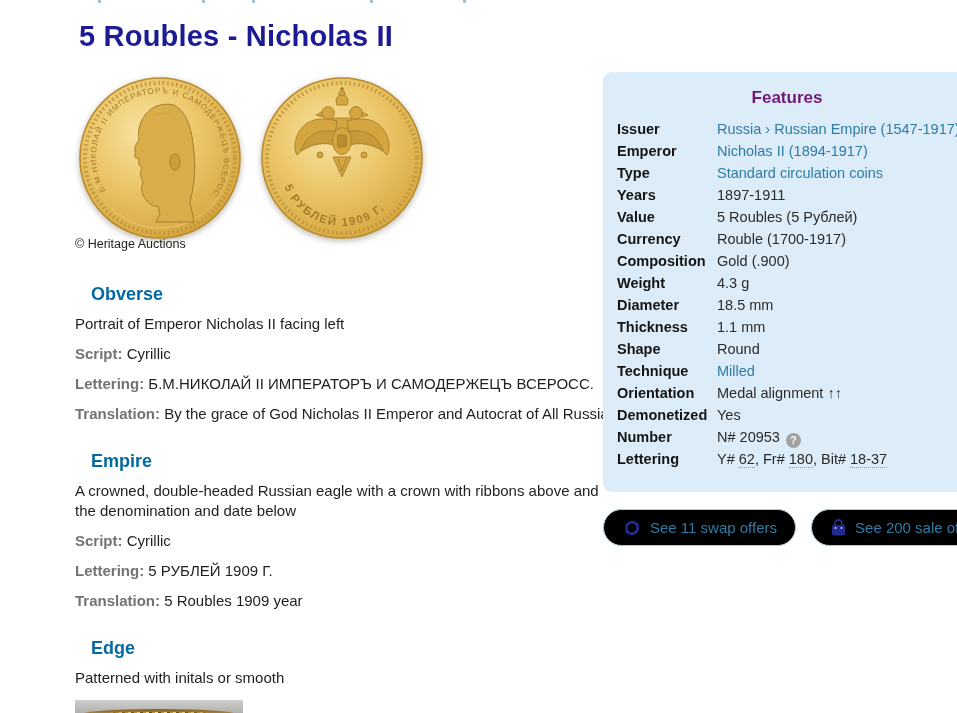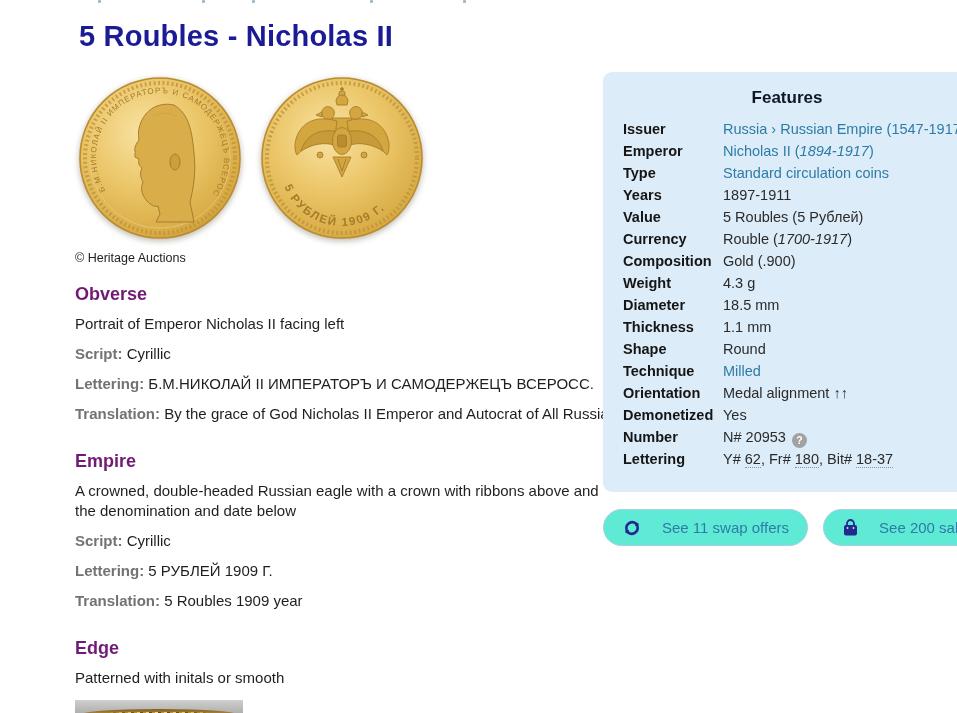--- a/index.html
+++ b/index.html
@@ -12,54 +12,54 @@
   .crumb-strip i{position:absolute;top:0;height:3px;width:3px;background:#4b7da0;opacity:.55;border-radius:1px;}
   
   .page-title{
     position:absolute;left:75px;top:16px;margin:4px;
     font-size:29px;font-weight:bold;color:#1b1b96;letter-spacing:.2px;
   }
   
   .coins{position:absolute;left:77px;top:73px;display:flex;gap:16px;}
   .coin{margin:0;width:166px;height:170px;}
   .coin svg{filter:drop-shadow(0 2px 3px rgba(60,50,20,.35));}
-  .credit{position:absolute;left:75px;top:251px;font-size:12.5px;color:#222;}
+  .credit{position:absolute;left:75px;top:237px;font-size:12.5px;color:#222;}
   
   .sections{position:absolute;left:75px;top:284px;width:535px;}
-  .sections h2{font-size:18px;color:#701a75;margin:0 0 9px 0;font-weight:bold;}
+  .sections h2{font-size:18px;color:#0369a1;margin:0 0 9px 16px;font-weight:bold;}
   .sections h2.spaced{margin-top:27px;}
   .sections p{margin:0 0 10px 0;font-size:15px;line-height:20px;color:#1f1f1f;}
   .sections p b{color:#737373;}
   
   .edge-photo{position:relative;margin-top:12px;width:168px;height:40px;overflow:hidden;
     background:linear-gradient(#cfcfcd,#a3a3a1 45%,#707070 80%,#585856);}
   .edge-photo .strip{position:absolute;left:3px;right:3px;top:9px;height:15px;
     border-radius:50% / 42%;background:linear-gradient(#7e5a20,#c99a46 45%,#8f6a2a);}
   .edge-photo .pattern{position:absolute;left:8px;right:8px;top:12px;height:8px;border-radius:50%/50%;
     background:repeating-linear-gradient(90deg,rgba(255,228,150,.9) 0 3px,rgba(84,56,10,.75) 3px 6px,rgba(206,158,66,.7) 6px 9px);}
   
   .panel{
     position:absolute;left:603px;top:72px;width:368px;height:420px;box-sizing:border-box;
     background:#dcecf8;border-radius:9px;padding:13px 14px 14px 14px;
   }
-  .panel h2{margin:3px 0 10px 0;text-align:center;font-size:17px;color:#0f172a;font-weight:bold;}
-  .ftable{display:grid;grid-template-columns:100px 1fr;font-size:14.5px;line-height:22px;margin-left:6px;}
+  .panel h2{margin:3px 0 10px 0;text-align:center;font-size:17px;color:#701a75;font-weight:bold;}
+  .ftable{display:grid;grid-template-columns:100px 1fr;font-size:14.5px;line-height:22px;}
   .flabel{font-weight:bold;color:#151515;}
   .fvalue{color:#2b2b2b;white-space:nowrap;}
   a.link{color:#2e7ca6;text-decoration:none;cursor:pointer;}
   .sep{white-space:pre;color:#2e7ca6;}
-  .ital{font-style:italic;}
+  .ital{}
   .help{display:inline-block;width:15px;height:15px;border-radius:50%;background:#a2a2a2;color:#fff;
     font-size:10.5px;font-weight:bold;text-align:center;line-height:15px;vertical-align:-2px;margin-left:6px;cursor:help;}
   .refnum{border-bottom:1px dotted #7d98a8;}
   
   .offers{position:absolute;left:603px;top:509px;display:flex;gap:15px;}
   .offer-btn{
-    height:37px;border-radius:19px;border:1px solid #a9cfe5;background:#5eead4;
-    color:#2e7ca6;font-size:15px;font-family:inherit;display:flex;align-items:center;gap:20px;
+    height:37px;border-radius:19px;border:1px solid #a9cfe5;background:#000000;
+    color:#2e7ca6;font-size:15px;font-family:inherit;display:flex;align-items:center;gap:8px;
     padding:0 18px;cursor:pointer;white-space:nowrap;
   }
 </style>
 </head>
 <body>
 
 <div class="crumb-strip">
   <i style="left:98px"></i>
     <i style="left:202px"></i>
     <i style="left:252px"></i>

